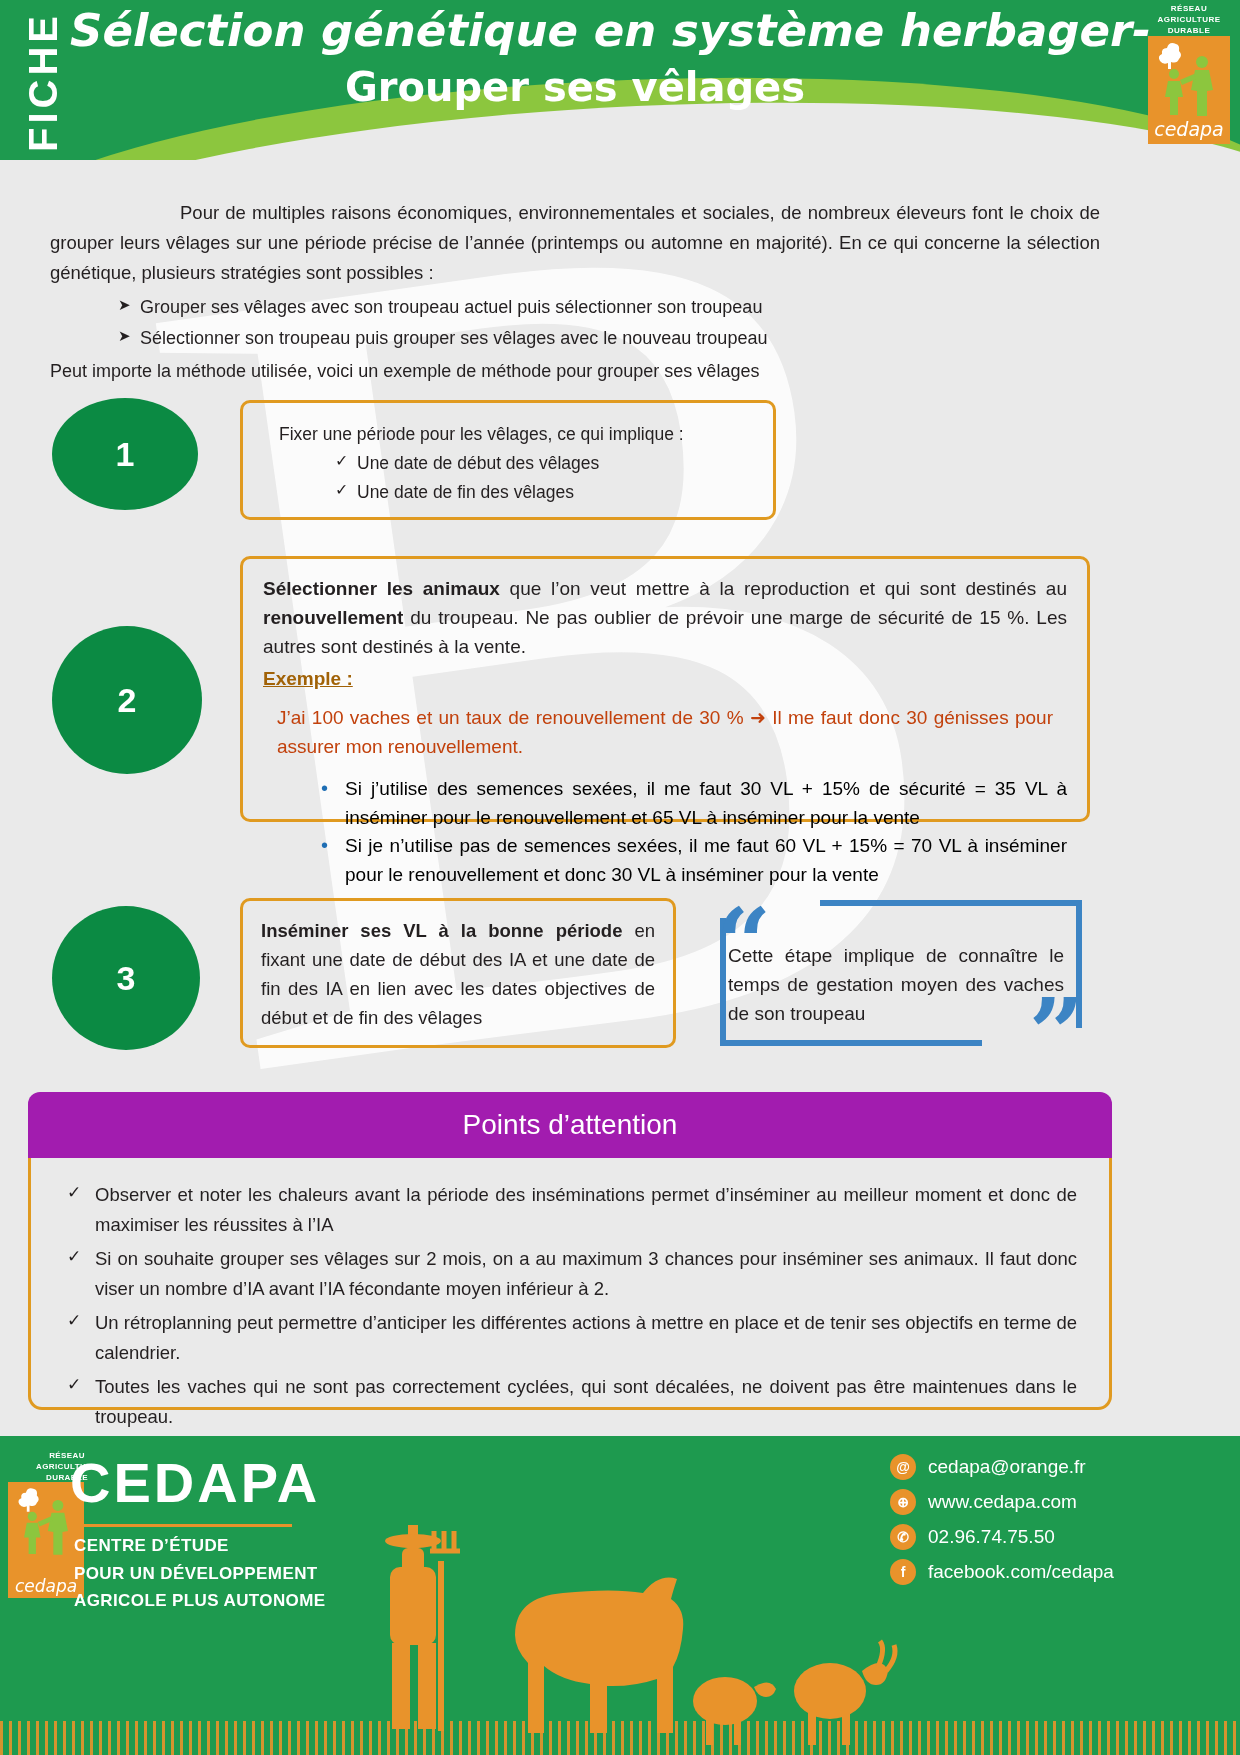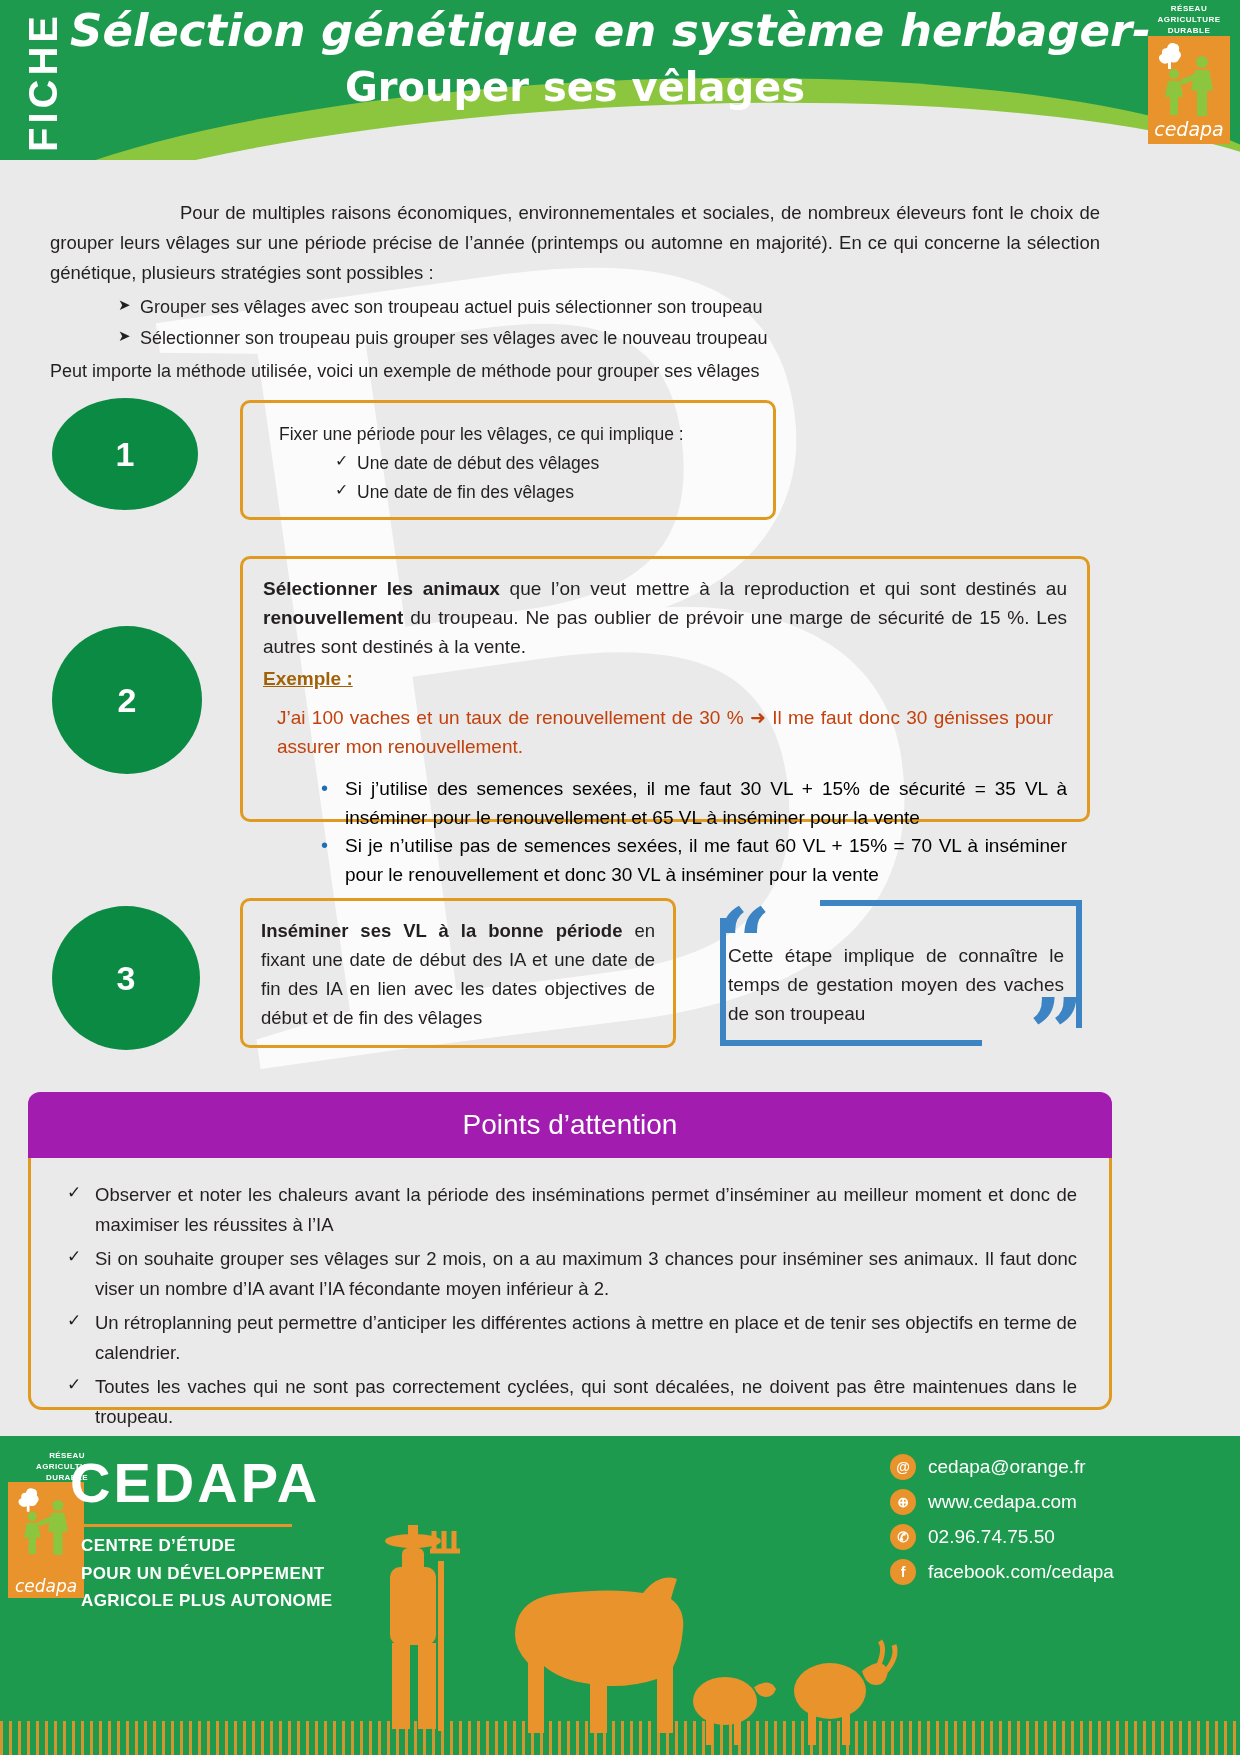--- a/index.html
+++ b/index.html
@@ -192,21 +192,21 @@
   .f-logo .cedapa{
     position:absolute;bottom:2px;left:0;width:100%;text-align:center;color:#fff;
     font-size:17px;font-style:italic;font-family:"DejaVu Sans",sans-serif;
   }
   .f-name{
     position:absolute;left:70px;top:14px;color:#fff;font-size:56px;
     font-weight:bold;letter-spacing:3px;
   }
   .f-rule{position:absolute;left:74px;top:88px;width:218px;height:3px;background:#e8932b;}
   .f-sub{
-    position:absolute;left:81px;top:96px;color:#fff;font-size:17px;
+    position:absolute;left:74px;top:96px;color:#fff;font-size:17px;
     font-weight:bold;line-height:1.62;letter-spacing:.4px;
   }
   .f-contact{position:absolute;right:20px;top:18px;width:330px;}
   .f-row{display:flex;align-items:center;margin-bottom:9px;}
   .f-ic{
     width:26px;height:26px;border-radius:50%;background:#e8932b;color:#fff;
     display:flex;align-items:center;justify-content:center;font-size:14px;
     font-weight:bold;margin-right:12px;flex:0 0 auto;
   }
   .f-tx{color:#fff;font-size:19px;font-weight:normal;white-space:nowrap;}

